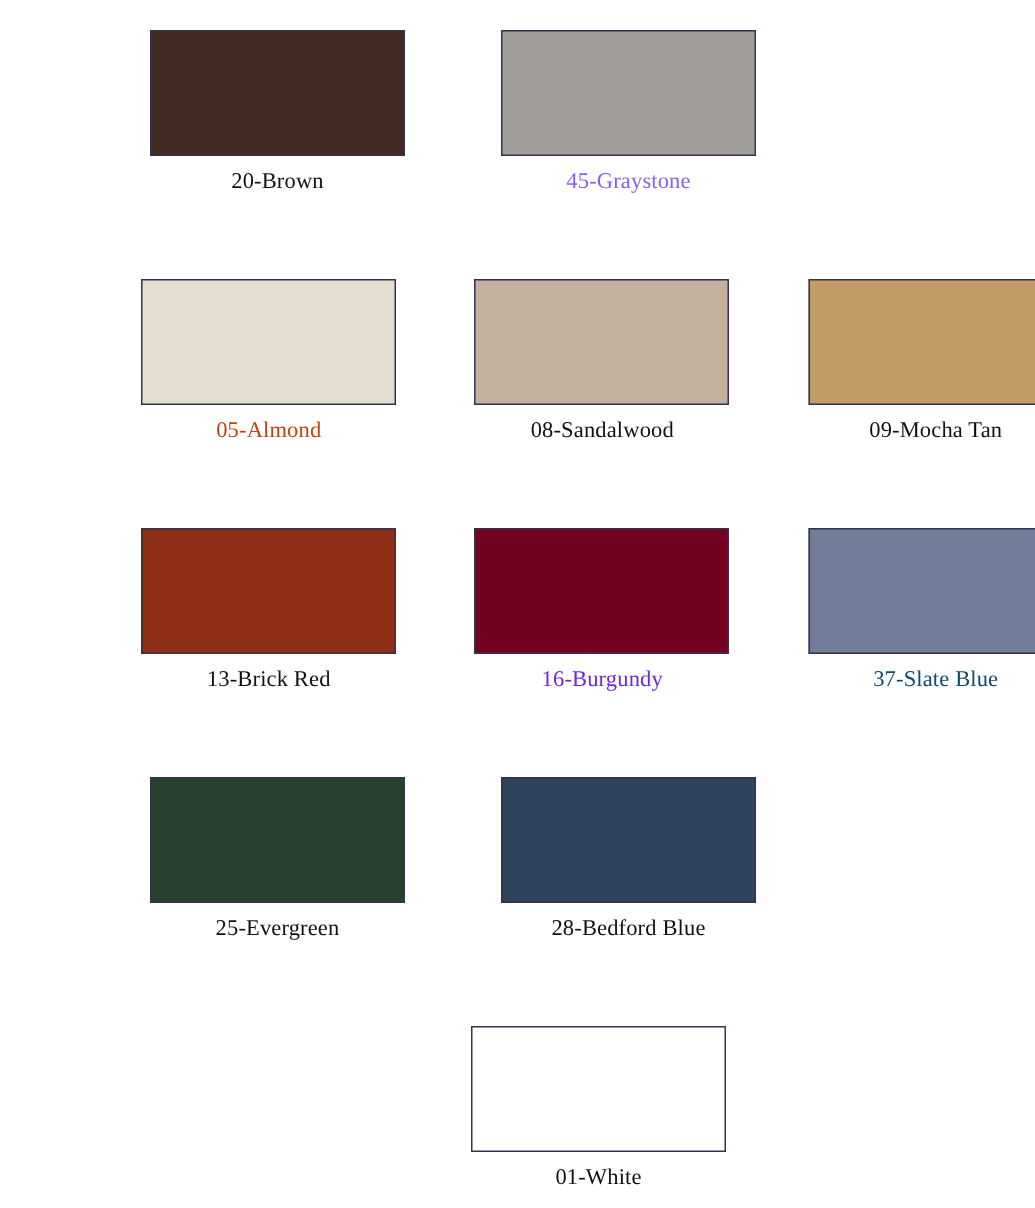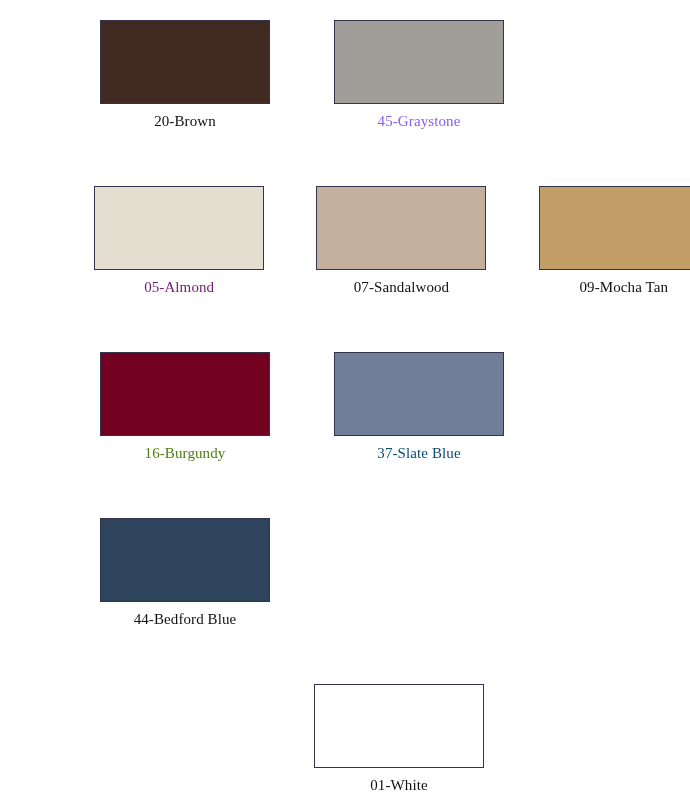--- a/index.html
+++ b/index.html
@@ -90,47 +90,55 @@
       </div>
       <div class="swatch-cell">
         <div class="swatch-chip" style="background-color: rgb(161, 158, 153); border-color: rgb(51, 51, 77);"></div>
         <div class="swatch-label" style="color: #8b5cf6;">45-Graystone</div>
       </div>
     </div>
 
     <div class="swatch-row">
       <div class="swatch-cell">
         <div class="swatch-chip" style="background-color: rgb(228, 222, 208); border-color: rgb(51, 51, 77);"></div>
-        <div class="swatch-label" style="color: #701a75;">05-Almond</div>
+        <div class="swatch-label" style="color: #c2410c;">05-Almond</div>
       </div>
       <div class="swatch-cell">
         <div class="swatch-chip" style="background-color: rgb(196, 176, 158); border-color: rgb(51, 51, 77);"></div>
-        <div class="swatch-label" style="color: rgb(17, 17, 17);">07-Sandalwood</div>
+        <div class="swatch-label" style="color: rgb(17, 17, 17);">08-Sandalwood</div>
       </div>
       <div class="swatch-cell">
         <div class="swatch-chip" style="background-color: rgb(195, 157, 103); border-color: rgb(51, 51, 77);"></div>
         <div class="swatch-label" style="color: rgb(17, 17, 17);">09-Mocha Tan</div>
       </div>
     </div>
 
     <div class="swatch-row">
       <div class="swatch-cell">
+        <div class="swatch-chip" style="background-color: rgb(142, 46, 23); border-color: rgb(51, 51, 77);"></div>
+        <div class="swatch-label" style="color: rgb(17, 17, 17);">13-Brick Red</div>
+      </div>
+      <div class="swatch-cell">
         <div class="swatch-chip" style="background-color: rgb(115, 2, 32); border-color: rgb(51, 51, 77);"></div>
-        <div class="swatch-label" style="color: #4d7c0f;">16-Burgundy</div>
+        <div class="swatch-label" style="color: #6d28d9;">16-Burgundy</div>
       </div>
       <div class="swatch-cell">
         <div class="swatch-chip" style="background-color: rgb(112, 126, 153); border-color: rgb(51, 51, 77);"></div>
         <div class="swatch-label" style="color: #0c4a6e;">37-Slate Blue</div>
       </div>
     </div>
 
     <div class="swatch-row">
       <div class="swatch-cell">
+        <div class="swatch-chip" style="background-color: rgb(39, 64, 46); border-color: rgb(51, 51, 77);"></div>
+        <div class="swatch-label" style="color: rgb(17, 17, 17);">25-Evergreen</div>
+      </div>
+      <div class="swatch-cell">
         <div class="swatch-chip" style="background-color: rgb(45, 68, 92); border-color: rgb(51, 51, 77);"></div>
-        <div class="swatch-label" style="color: rgb(17, 17, 17);">44-Bedford Blue</div>
+        <div class="swatch-label" style="color: rgb(17, 17, 17);">28-Bedford Blue</div>
       </div>
     </div>
 
     <div class="swatch-row single-centered">
       <div class="swatch-cell centered-cell">
         <div class="swatch-chip" style="background-color: rgb(255, 255, 255); border-color: rgb(51, 51, 77);"></div>
         <div class="swatch-label" style="color: rgb(17, 17, 17);">01-White</div>
       </div>
     </div>
 

